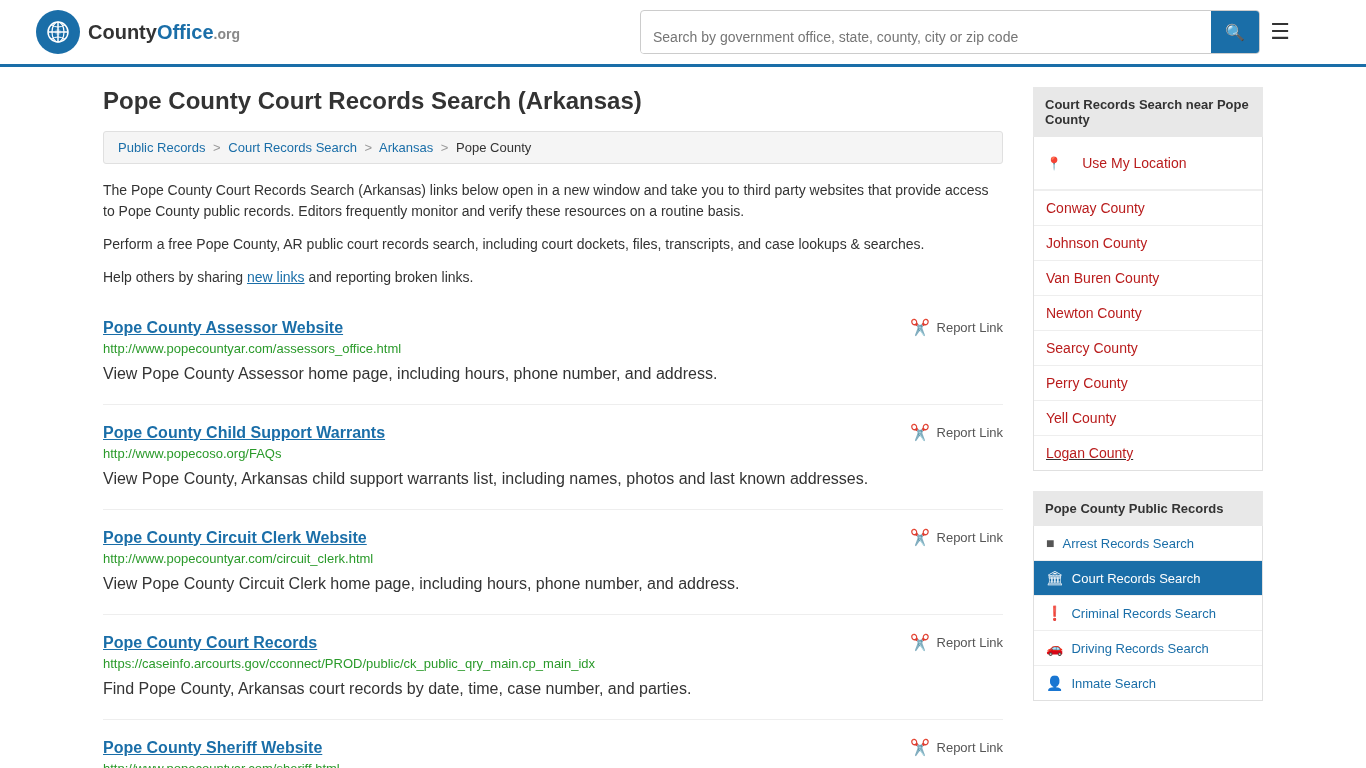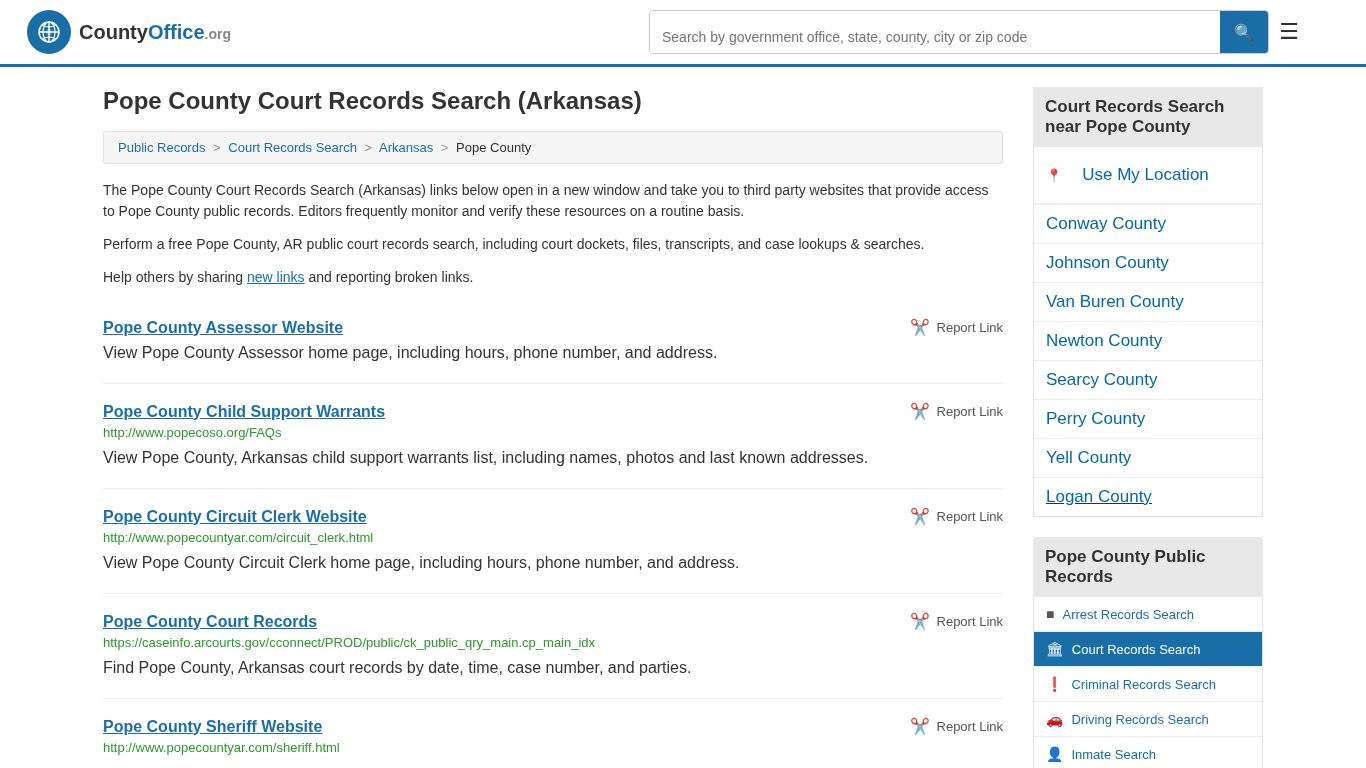--- a/index.html
+++ b/index.html
@@ -2,21 +2,21 @@
 <html><head>
   <meta charset="utf-8">
   <style>
     * { box-sizing: border-box; margin: 0; padding: 0; }
     body { font-family: Arial, sans-serif; font-size: 14px; color: #333; background: #fff; }
 
     
     .header {
       background: #fff;
       border-bottom: 3px solid #1a6ea8;
-      padding: 10px 27px;
+      padding: 10px 36px;
       display: flex;
       align-items: center;
       justify-content: space-between;
     }
     .logo-area {
       display: flex;
       align-items: center;
       gap: 8px;
     }
     .logo-circle {
@@ -160,21 +160,21 @@
     
     .sidebar {
       width: 230px;
       flex-shrink: 0;
     }
     .sidebar-section {
       margin-bottom: 20px;
     }
     .sidebar-section-title {
       background: #e8e8e8;
-      font-size: 17px;
+      font-size: 13px;
       font-weight: bold;
       color: #333;
       padding: 10px 12px;
       margin-bottom: 0;
     }
     .sidebar-list {
       list-style: none;
       border: 1px solid #e0e0e0;
       border-top: none;
     }
@@ -222,23 +222,23 @@
       border: 1px solid #e0e0e0;
       border-top: none;
     }
     .nearby-list li {
       border-bottom: 1px solid #eee;
     }
     .nearby-list li:last-child { border-bottom: none; text-decoration: underline; }
     .nearby-list a {
       display: block;
       padding: 9px 12px;
-      color: #0369a1;
+      color: #b91c1c;
       text-decoration: none;
-      font-size: 17px;
+      font-size: 14px;
     }
   </style>
 </head>
 <body>
 
 <header class="header">
   <div class="logo-area">
     <div class="logo-circle">
       <svg width="30" height="30" viewBox="0 0 30 30">
         <circle cx="15" cy="15" r="14" fill="#1a6ea8"></circle>
@@ -291,20 +291,21 @@
 
     <div id="results-container">
         <div class="result-item">
     <div class="result-title-row">
       <a class="result-title" href="#">Pope County Assessor Website</a>
       <div class="report-link">
         <span class="report-icon">✂️</span>
         <span>Report Link</span>
       </div>
     </div>
+    <div class="result-url">http://www.popecountyar.com/assessors_office.html</div>
     <div class="result-desc">View Pope County Assessor home page, including hours, phone number, and address.</div>
   </div>
         <div class="result-item">
     <div class="result-title-row">
       <a class="result-title" href="#">Pope County Child Support Warrants</a>
       <div class="report-link">
         <span class="report-icon">✂️</span>
         <span>Report Link</span>
       </div>
     </div>

